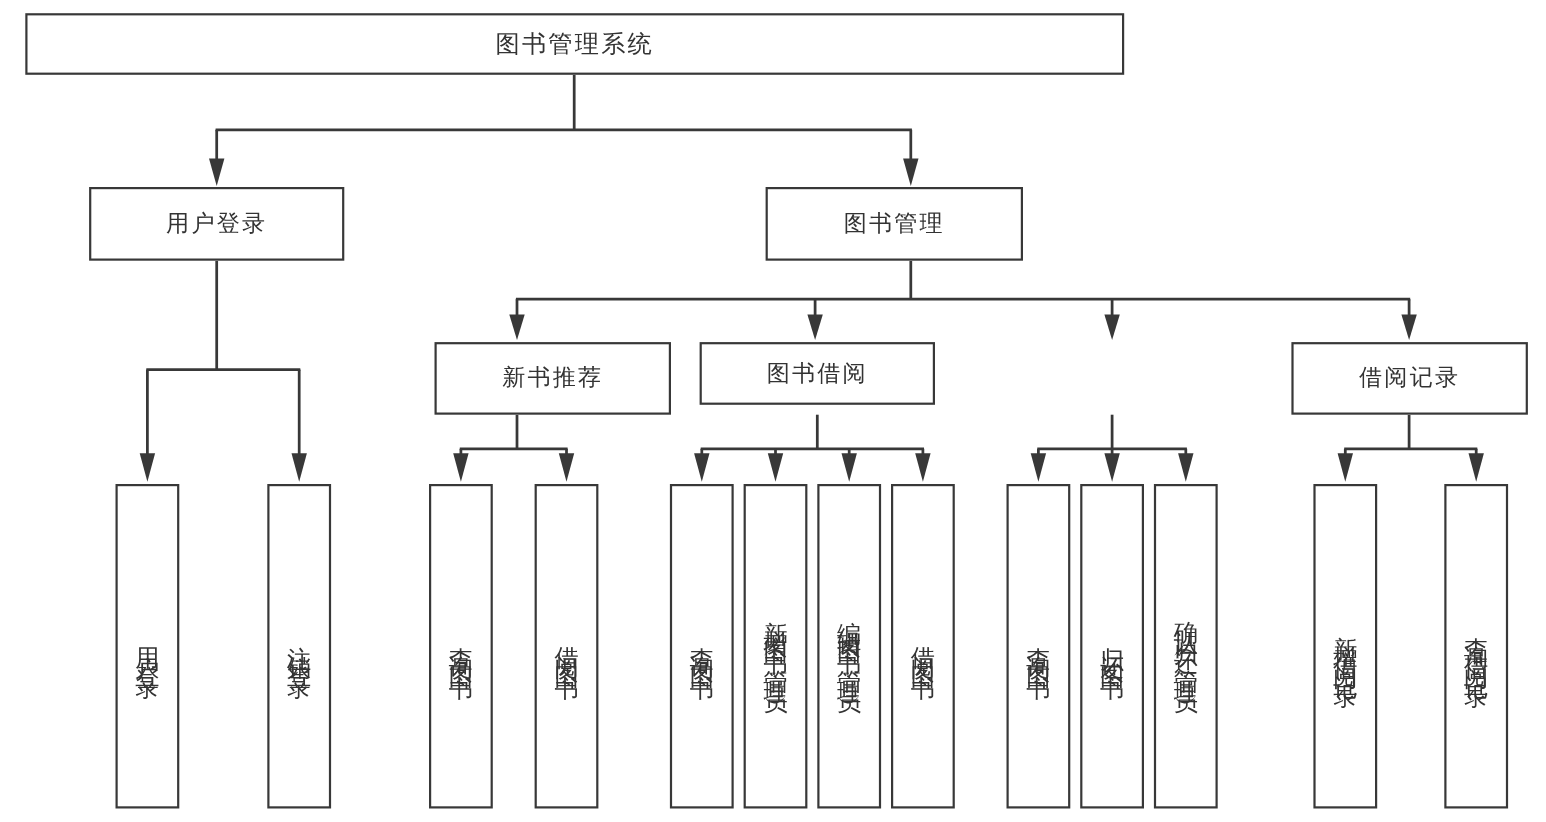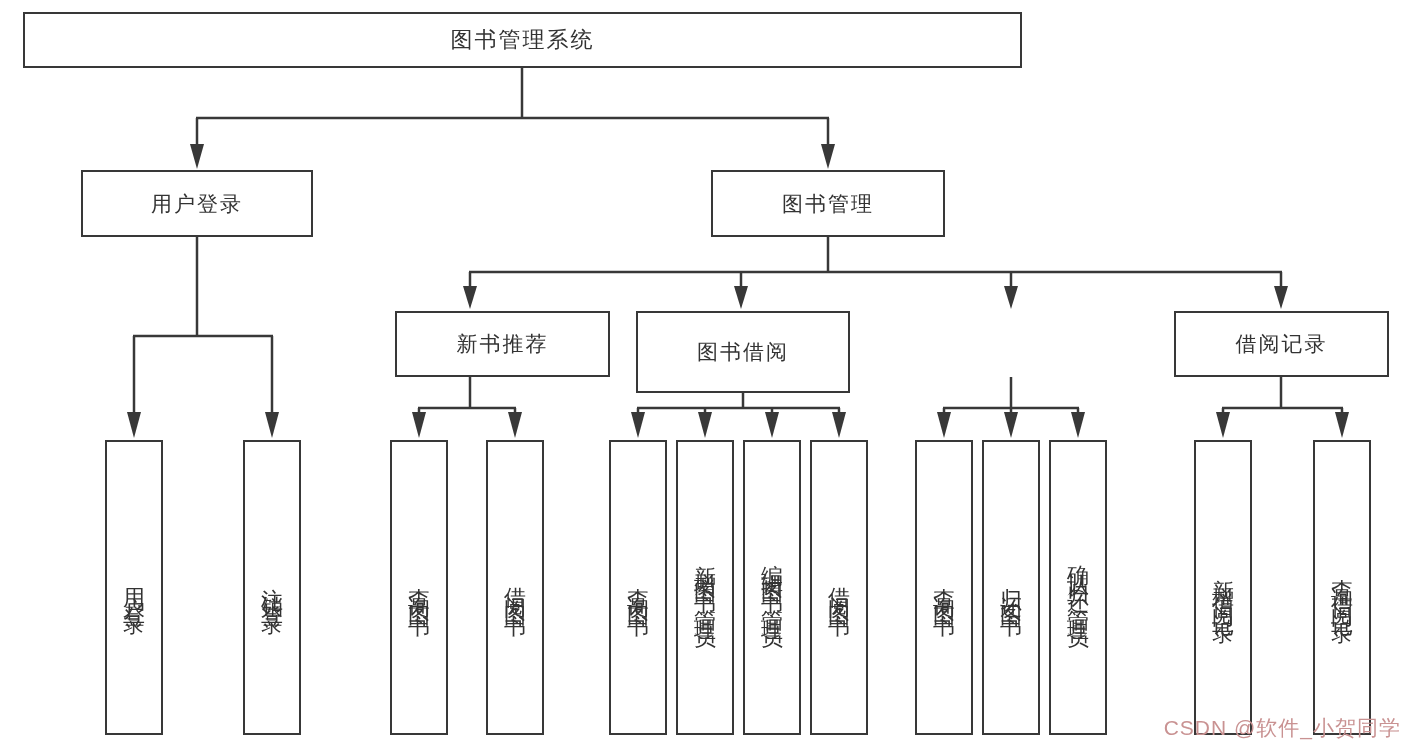--- a/index.html
+++ b/index.html
@@ -40,23 +40,23 @@
     writing-mode:vertical-lr;
     text-orientation:mixed;
     font-size:22px;
     letter-spacing:9px;
     line-height:1;
     white-space:normal;
   }
   
   .n-root            {left:23px;  top:12px;  width:999px; height:56px;}
   .n-user-login      {left:81px;  top:170px; width:232px; height:67px;}
-  .n-book-management {left:711px; top:170px; width:234px; height:67px;}
+  .n-book-management {left:696px; top:170px; width:234px; height:67px;}
   .n-new-book        {left:363px; top:311px; width:215px; height:66px;margin-left:32px;}
-  .n-book-borrow     {left:636px; top:311px; width:214px; height:82px;}
+  .n-book-borrow     {left:636px; top:311px; width:214px; height:57px;}
   .n-current-borrow  {left:904px; top:311px; width:215px; height:66px;}
   .n-borrow-records  {left:1174px;top:311px; width:215px; height:66px;}
   .leafbox{top:440px;width:58px;height:295px;}
   .l-1 {left:105px;}  .l-2 {left:243px;}
   .l-3 {left:390px;}  .l-4 {left:486px;}
   .l-5 {left:609px;}  .l-6 {left:676px;}
   .l-7 {left:743px;}  .l-8 {left:810px;}
   .l-9 {left:915px;}  .l-10{left:982px;}
   .l-11{left:1049px;}
   .l-12{left:1194px;} .l-13{left:1313px;}
@@ -167,14 +167,13 @@
   <div class="box v leafbox l-5">查询图书</div>
   <div class="box v leafbox l-6">新增图书（管理员）</div>
   <div class="box v leafbox l-7">编辑图书（管理员）</div>
   <div class="box v leafbox l-8">借阅图书</div>
   <div class="box v leafbox l-9">查询图书</div>
   <div class="box v leafbox l-10">归还图书</div>
   <div class="box v leafbox l-11">确认归还（管理员）</div>
   <div class="box v leafbox l-12">新增借阅记录</div>
   <div class="box v leafbox l-13">查询借阅记录</div>
 
-  <div class="watermark">CSDN @软件_小贺同学</div>
 </div>
 
 </body></html>

